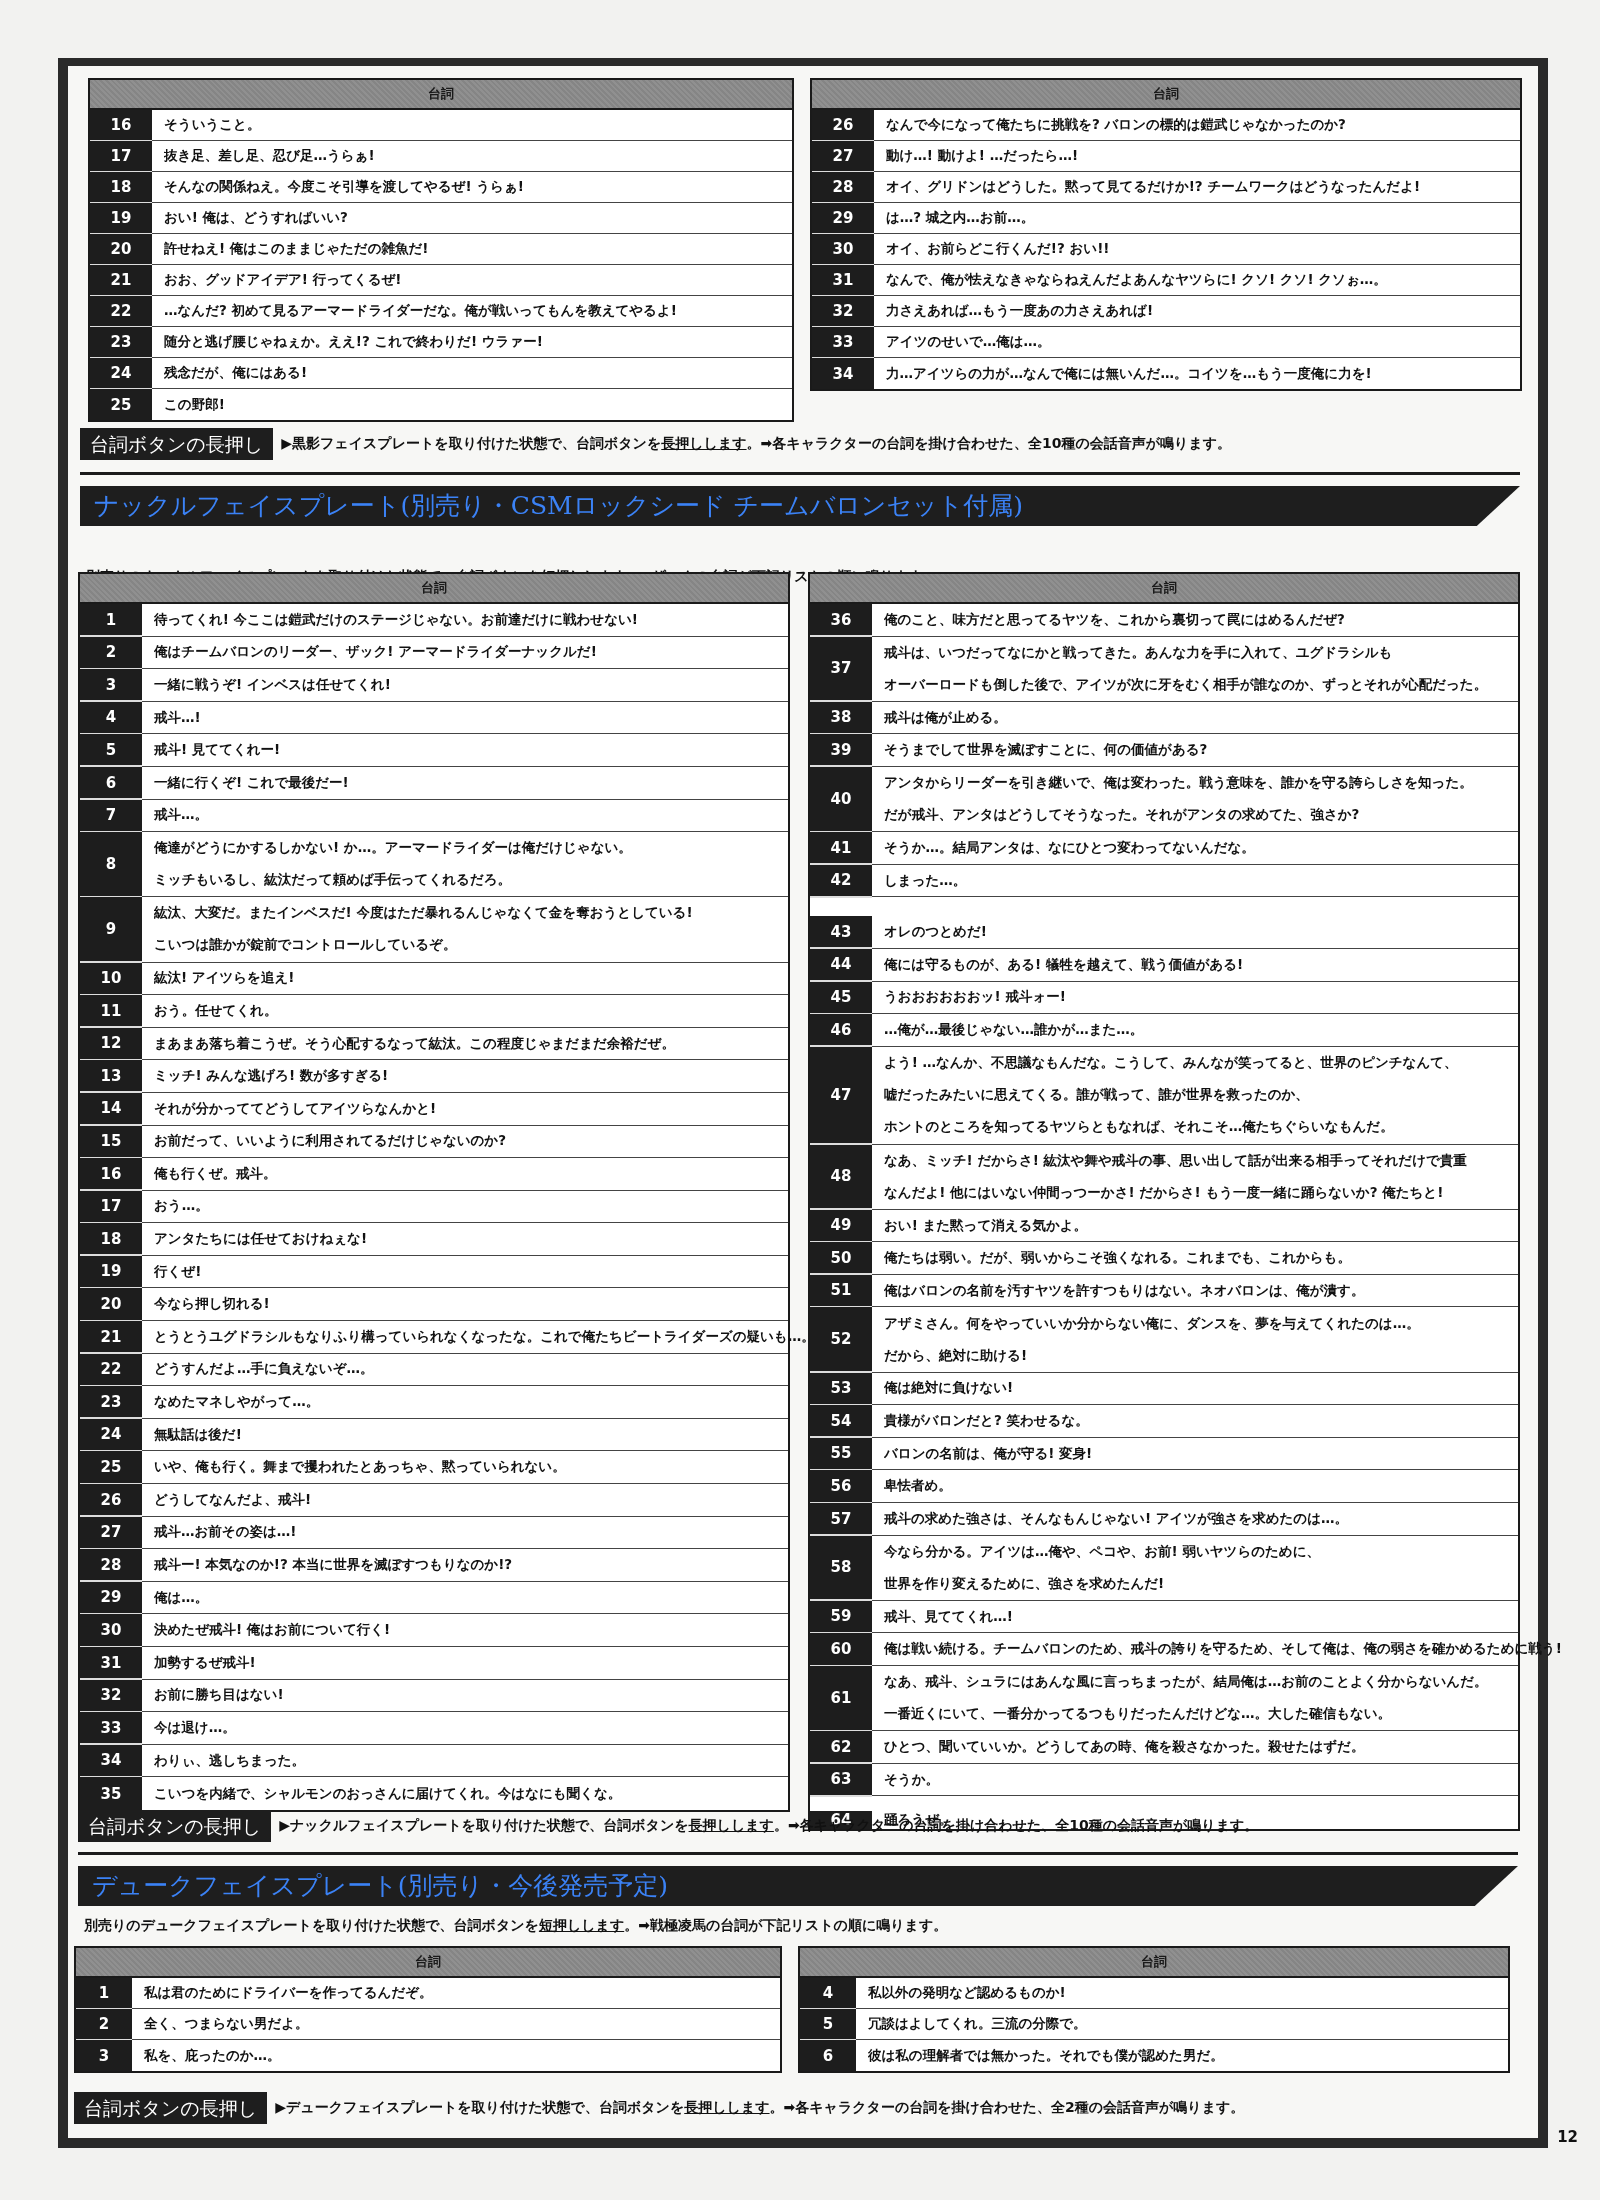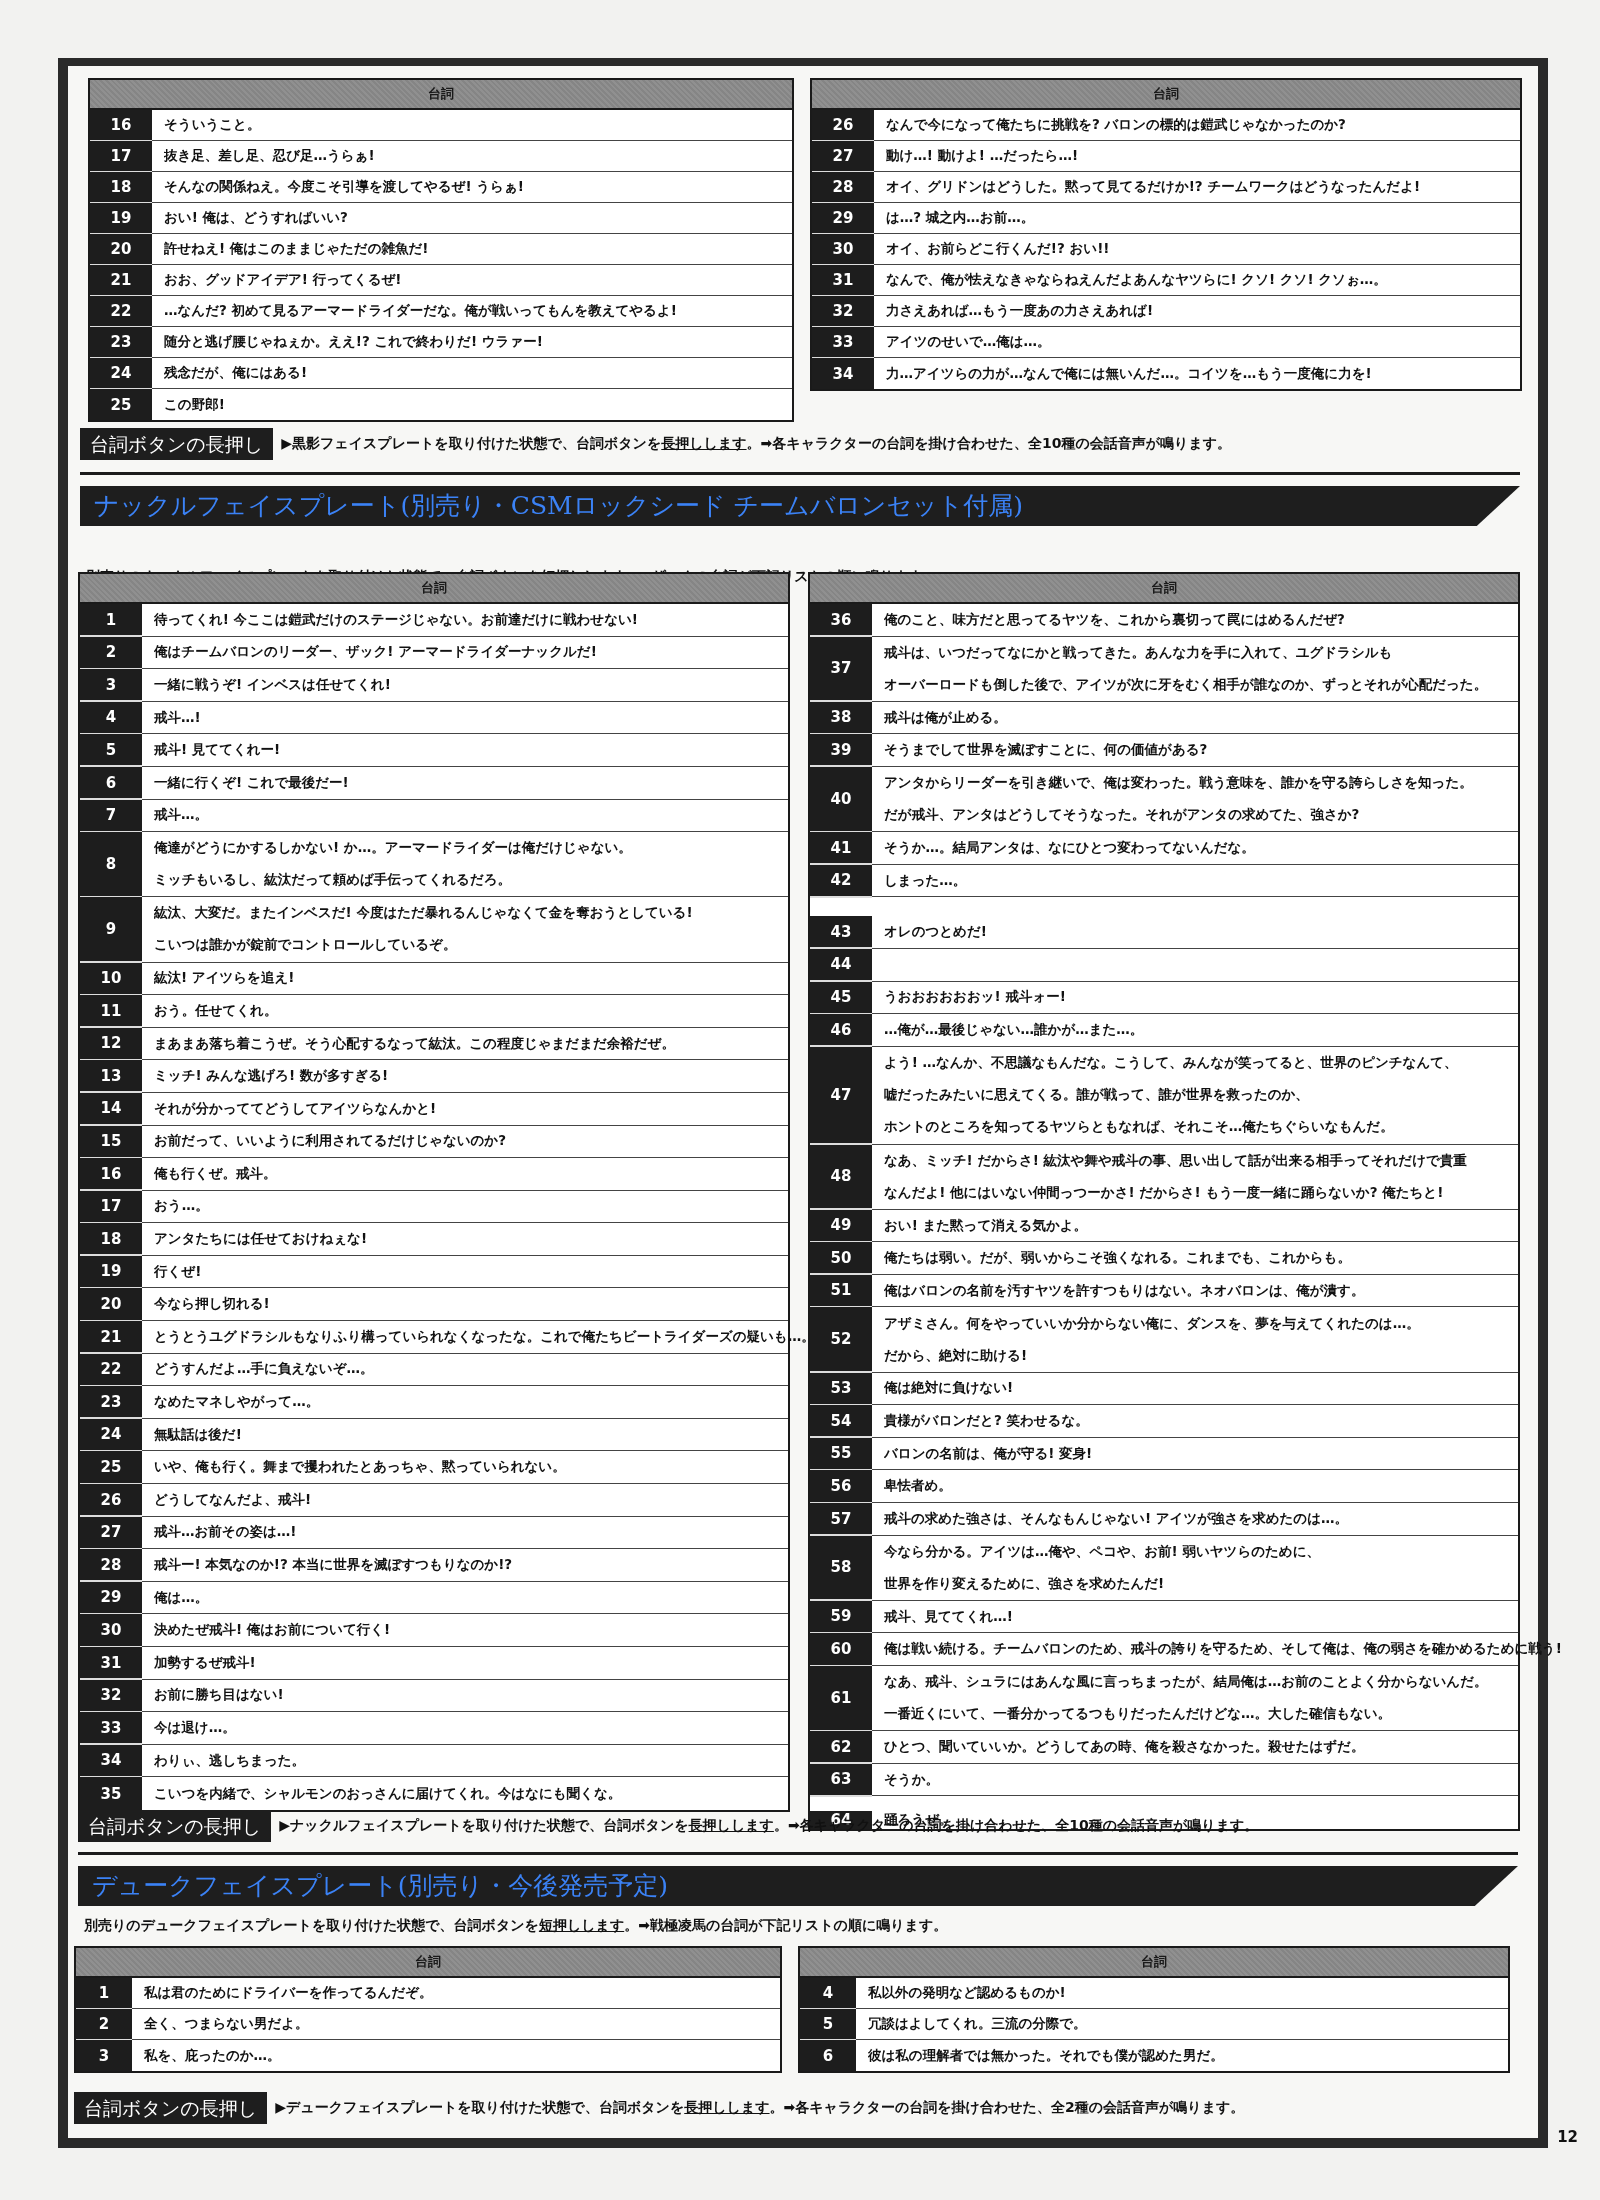--- a/index.html
+++ b/index.html
@@ -422,20 +422,23 @@
       </div>
     </div>
     <div class="row" style="height: 32.6px; margin-top: 19px;">
       <div class="num">43</div>
       <div class="txt">
         <span>オレのつとめだ!</span>
       </div>
     </div>
     <div class="row" style="height: 32.6px;">
       <div class="num">44</div>
+      <div class="txt">
+        <span>俺には守るものが、ある! 犠牲を越えて、戦う価値がある!</span>
+      </div>
     </div>
     <div class="row" style="height: 32.6px;">
       <div class="num">45</div>
       <div class="txt">
         <span>うおおおおおおッ! 戒斗ォー!</span>
       </div>
     </div>
     <div class="row" style="height: 32.6px;">
       <div class="num">46</div>
       <div class="txt">

